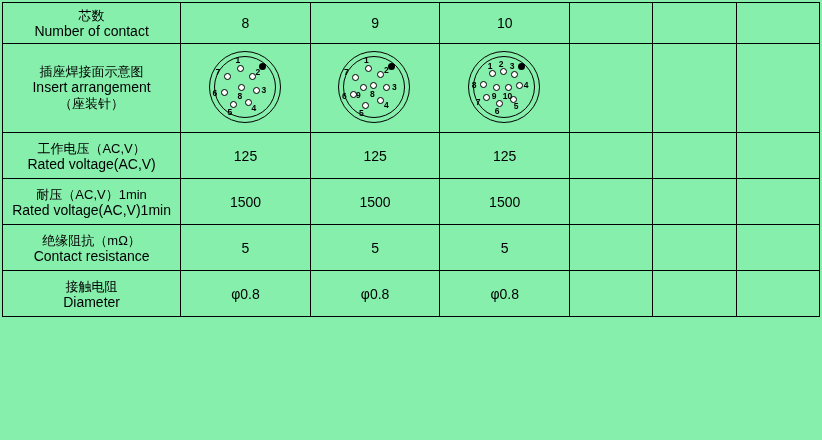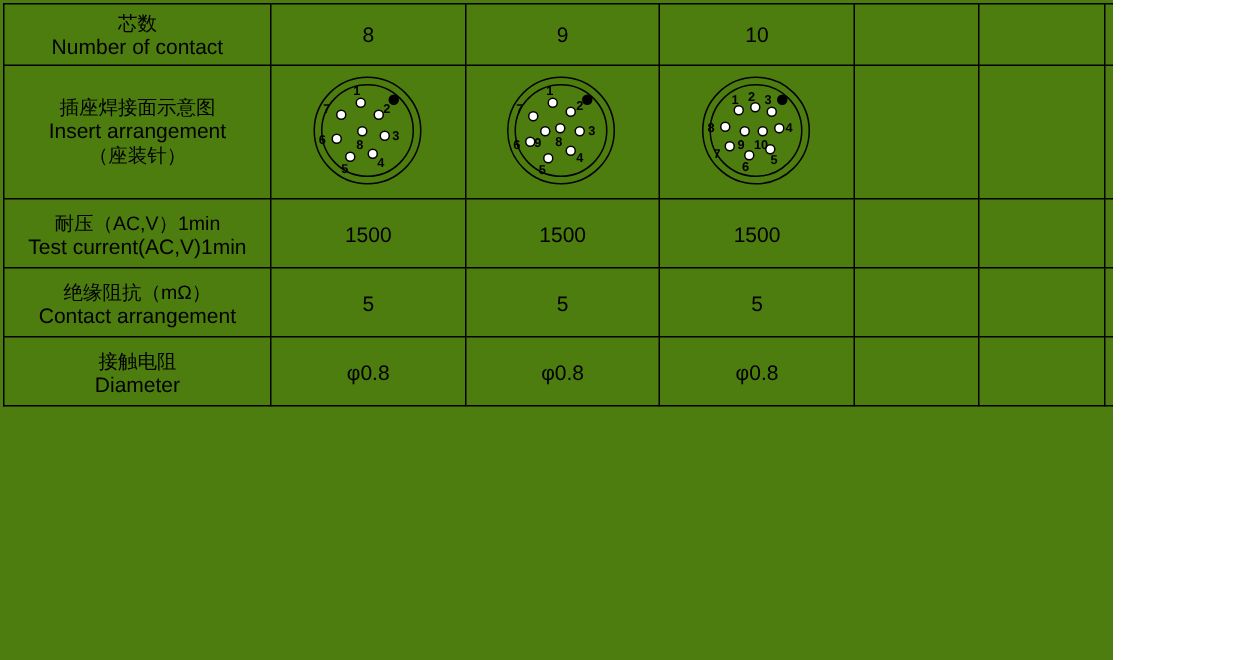--- a/index.html
+++ b/index.html
@@ -6,23 +6,23 @@
     margin: 0;
     padding: 0;
     background: #ffffff;
   }
   body {
     font-family: "Liberation Sans", sans-serif;
     color: #000000;
   }
   #sheet {
     position: relative;
-    width: 742px;
+    width: 822px;
     height: 440px;
-    background: #4d7c0f;
+    background: #86efac;
     overflow: hidden;
   }
   table.spec {
     border-collapse: collapse;
     table-layout: fixed;
     width: 818px;
     margin: 2px 0 0 2px;
   }
   table.spec td {
     border: 1px solid #000000;
@@ -226,41 +226,55 @@
           </div>
         </td>
 
         <td></td>
         <td></td>
         <td></td>
       </tr>
 
 
 
-
       <tr class="r-normal">
         <td>
           <div class="cellpad">
+            <div class="label-cn">工作电压（AC,V）</div>
+            <div class="label-en">Rated voltage(AC,V)</div>
+          </div>
+        </td>
+        <td class="value">125</td>
+        <td class="value">125</td>
+        <td class="value">125</td>
+        <td class="value"></td>
+        <td class="value"></td>
+        <td class="value"></td>
+      </tr>
+
+      <tr class="r-normal">
+        <td>
+          <div class="cellpad">
             <div class="label-cn">耐压（AC,V）1min</div>
-            <div class="label-en">Test current(AC,V)1min</div>
+            <div class="label-en">Rated voltage(AC,V)1min</div>
           </div>
         </td>
         <td class="value">1500</td>
         <td class="value">1500</td>
         <td class="value">1500</td>
         <td class="value"></td>
         <td class="value"></td>
         <td class="value"></td>
       </tr>
 
       <tr class="r-normal">
         <td>
           <div class="cellpad">
             <div class="label-cn">绝缘阻抗（mΩ）</div>
-            <div class="label-en">Contact arrangement</div>
+            <div class="label-en">Contact resistance</div>
           </div>
         </td>
         <td class="value">5</td>
         <td class="value">5</td>
         <td class="value">5</td>
         <td class="value"></td>
         <td class="value"></td>
         <td class="value"></td>
       </tr>
 

